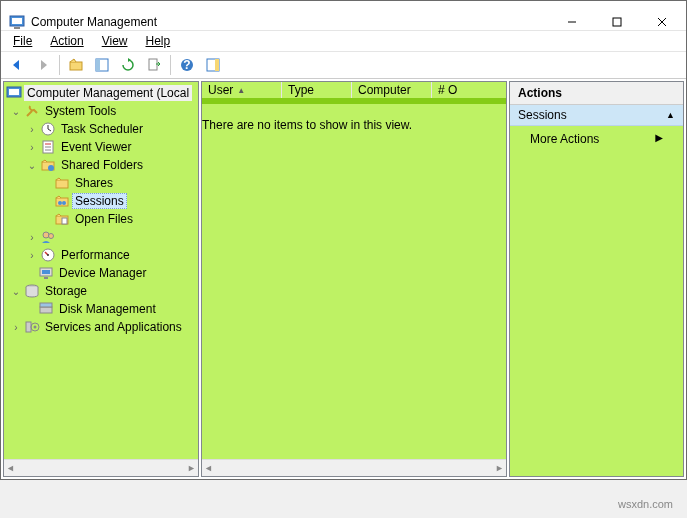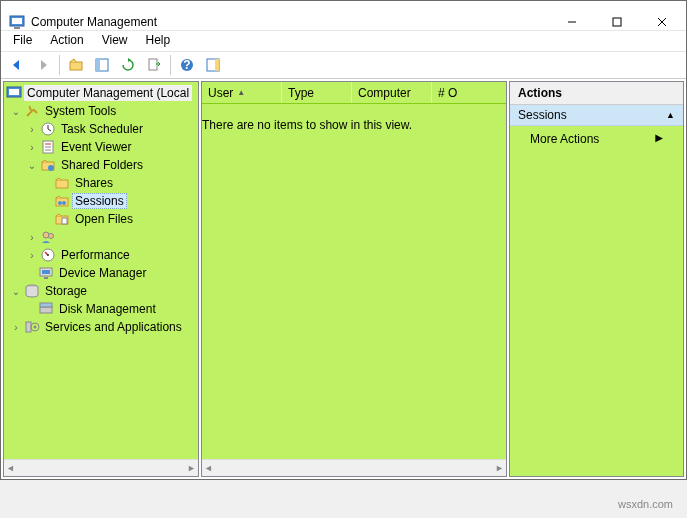--- a/index.html
+++ b/index.html
@@ -2,37 +2,37 @@
 <html><head>
   <meta charset="utf-8">
   <style>
     * { box-sizing: border-box; margin: 0; padding: 0; font-family: "Segoe UI", Tahoma, sans-serif; font-size: 12px; }
     body { background: #f0f0f0; width: 687px; height: 518px; position: relative; }
     .window { width: 687px; height: 480px; background: #fff; border: 1px solid #6a6a6a; display: flex; flex-direction: column; }
     .titlebar { height: 30px; display: flex; align-items: center; padding: 12px 2px 0 8px; background: #fff; border-bottom: 1px solid #e5e5e5; }
     .titlebar .ico { width: 16px; height: 16px; margin-right: 6px; }
     .titlebar .title { flex: 1; }
     .winbtn { width: 45px; height: 29px; display: flex; align-items: center; justify-content: center; }
-    .menubar { height: 20px; display: flex; align-items: flex-start; gap: 2px; padding: 0 4px; }
+    .menubar { height: 20px; display: flex; align-items: center; gap: 2px; padding: 0 4px; text-decoration: underline; }
     .menuitem { padding: 2px 8px; }
     .toolbar { height: 28px; border-top: 1px solid #e5e5e5; border-bottom: 1px solid #ccc; display: flex; align-items: center; padding: 0 4px; gap: 2px; }
     .tbtn { width: 24px; height: 24px; display: flex; align-items: center; justify-content: center; border: 1px solid transparent; }
     .sep { width: 1px; height: 20px; background: #ccc; margin: 0 2px; }
     .body { flex: 1; display: flex; padding: 2px; gap: 2px; min-height: 0; }
     .pane { border: 1px solid #828790; background: #bef264; display: flex; flex-direction: column; min-height: 0; }
     .tree { width: 196px; overflow: hidden; }
     .treelist { flex: 1; overflow: hidden; padding: 2px 0; }
     .trow { display: flex; align-items: center; height: 18px; white-space: nowrap; gap: 2px; }
     .trow .arrow { width: 12px; text-align: center; font-size: 10px; color: #666; }
     .trow .label { padding: 1px 3px; }
     .trow.selected .label { background: #cde8ff; border: 1px dotted #7da2ce; padding: 0 2px; }
     .trow.root .label { background: #f0f0f0; }
     .tico { width: 16px; height: 16px; flex-shrink: 0; }
     .mid { flex: 1; }
-    .listhdr { height: 22px; display: flex; border-bottom: 1px solid #84cc16; }
+    .listhdr { height: 22px; display: flex; border-bottom: 6px solid #84cc16; }
     .col { padding: 3px 6px; border-right: 1px solid #e5e5e5; display: flex; align-items: center; gap: 4px; }
     .col .sort { font-size: 8px; color: #5a5a5a; }
     .listbody { flex: 1; padding-top: 14px; color: #000; }
     .actions { width: 175px; }
     .actionshdr { background: #f0f0f0; padding: 4px 8px; font-weight: bold; border-bottom: 1px solid #ccc; }
     .actionsec { background: #cde6f7; padding: 3px 8px; display: flex; justify-content: space-between; align-items: center; border-bottom: 1px solid #bbd4ea; }
     .actionlink { padding: 6px 20px; display: flex; justify-content: space-between; align-items: flex-start; }
     .scrollbar-h { height: 17px; background: #f0f0f0; border-top: 1px solid #ddd; display: flex; justify-content: space-between; align-items: center; padding: 0 2px; }
     .scrollbar-h .thumb { color: #888; font-size: 9px; }
     .watermark { position: absolute; bottom: 8px; right: 14px; color: #888; font-size: 11px; }

